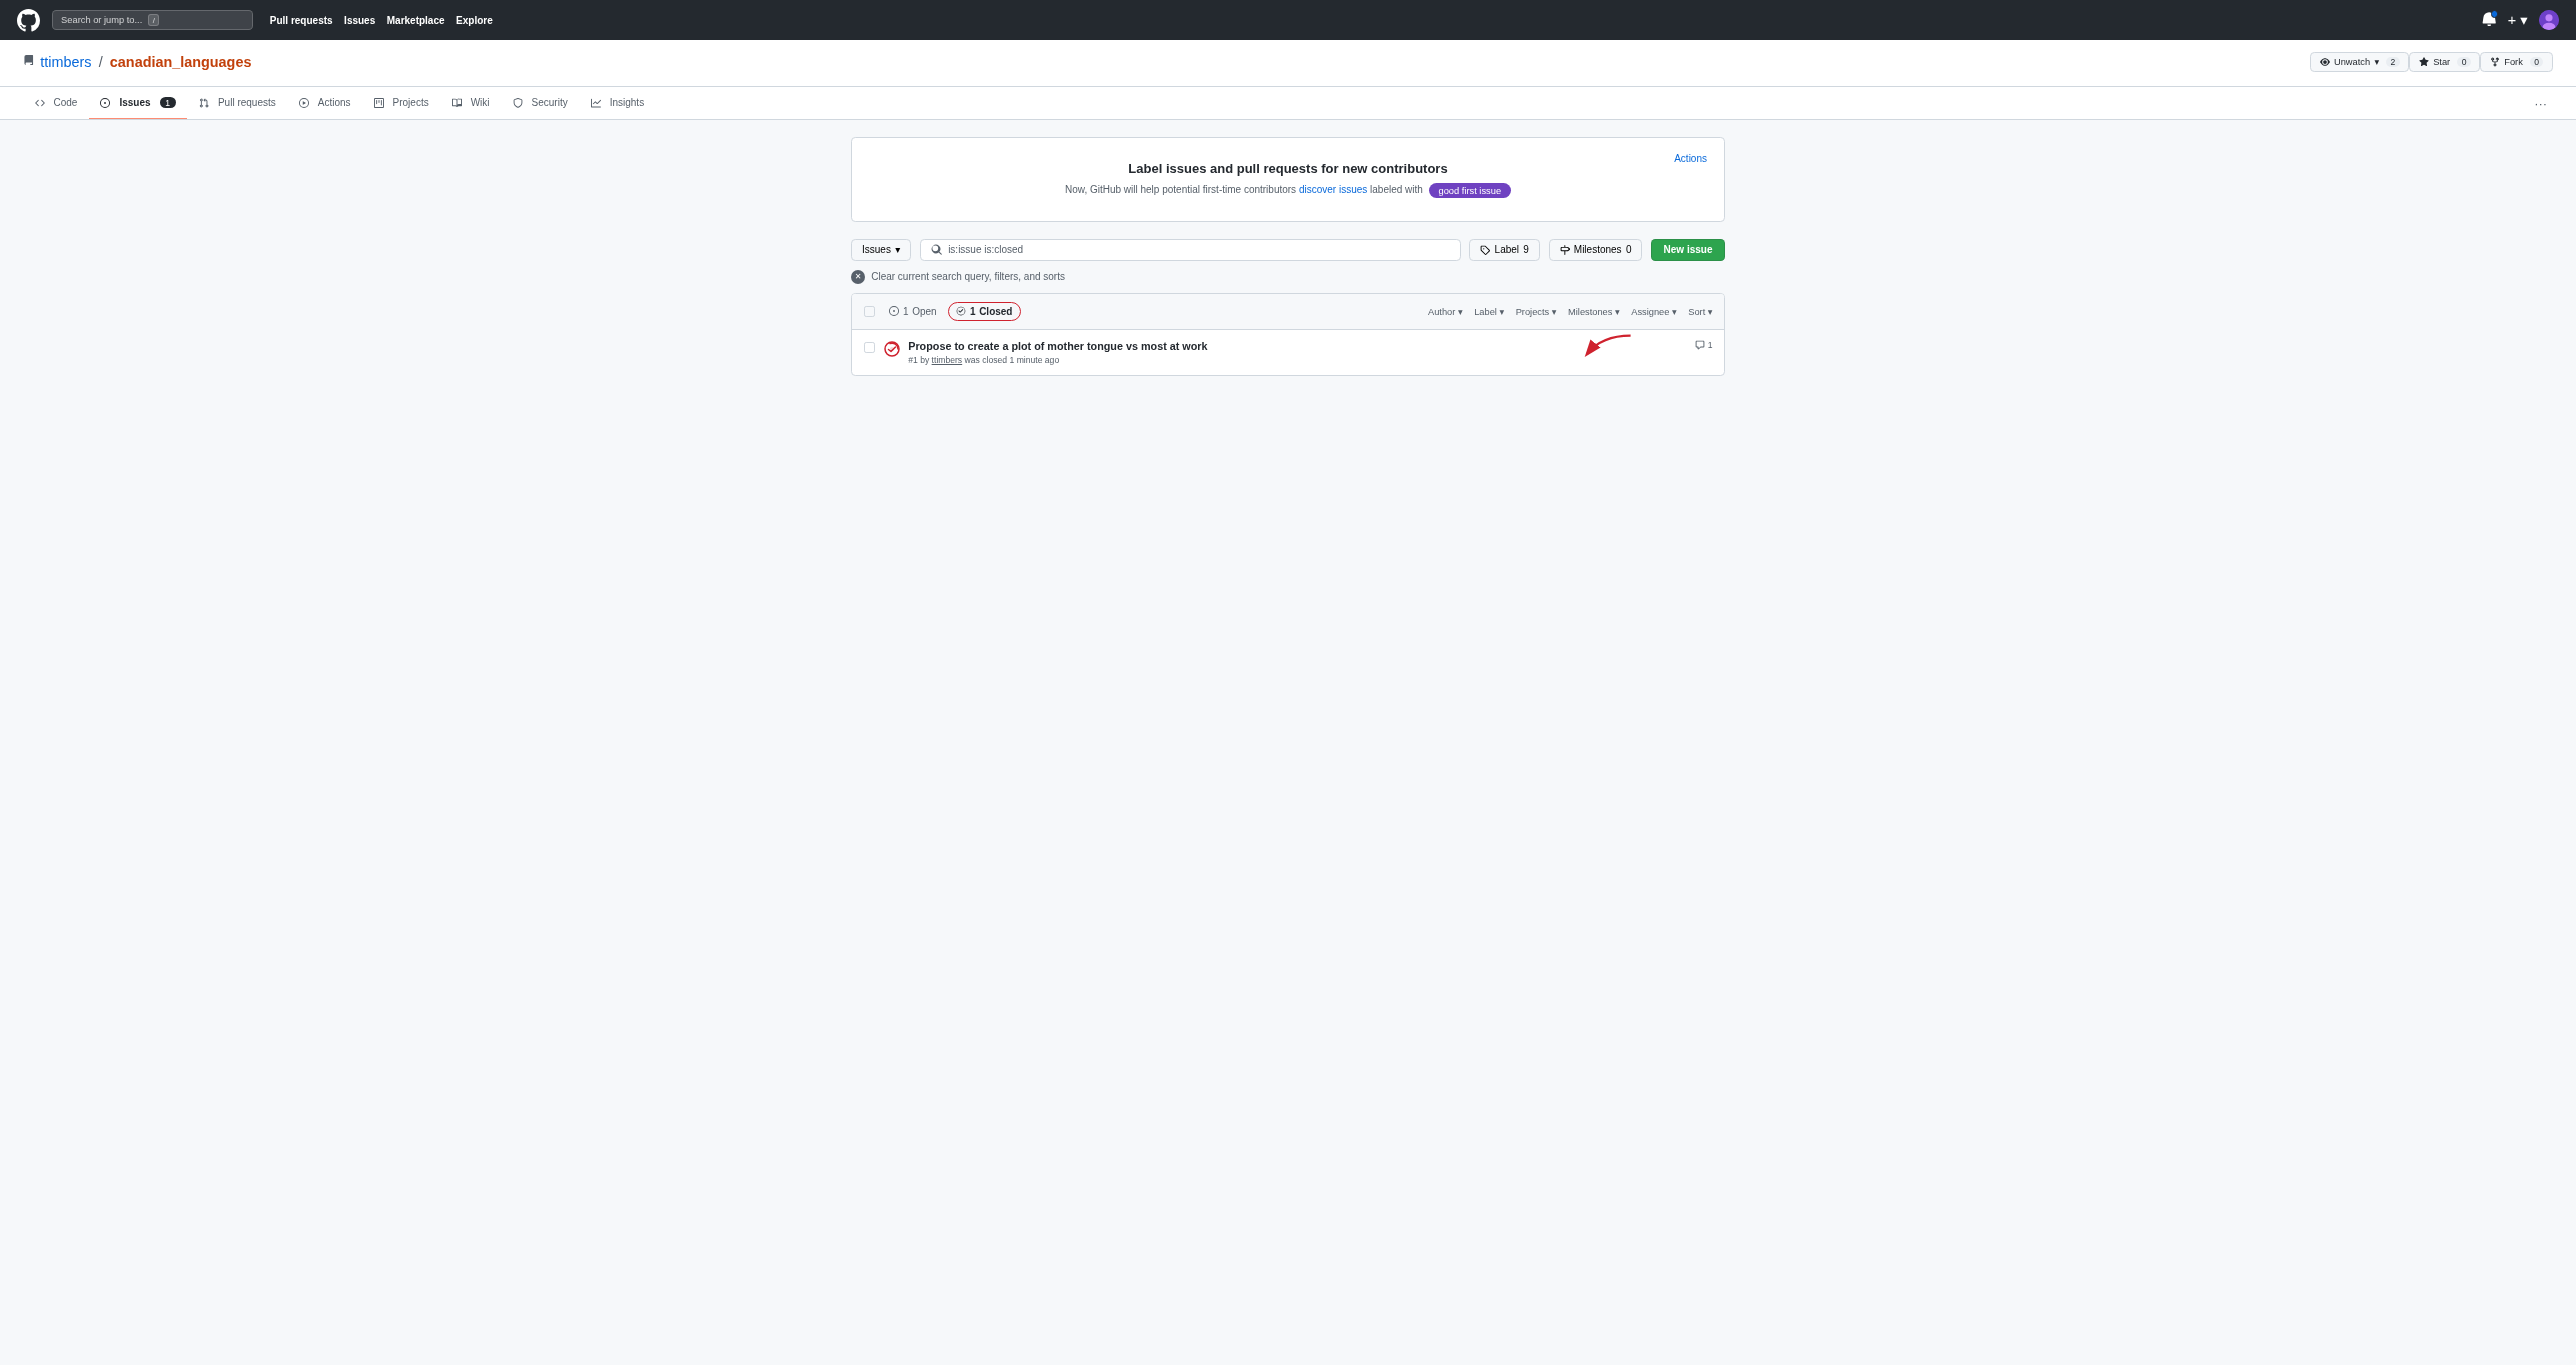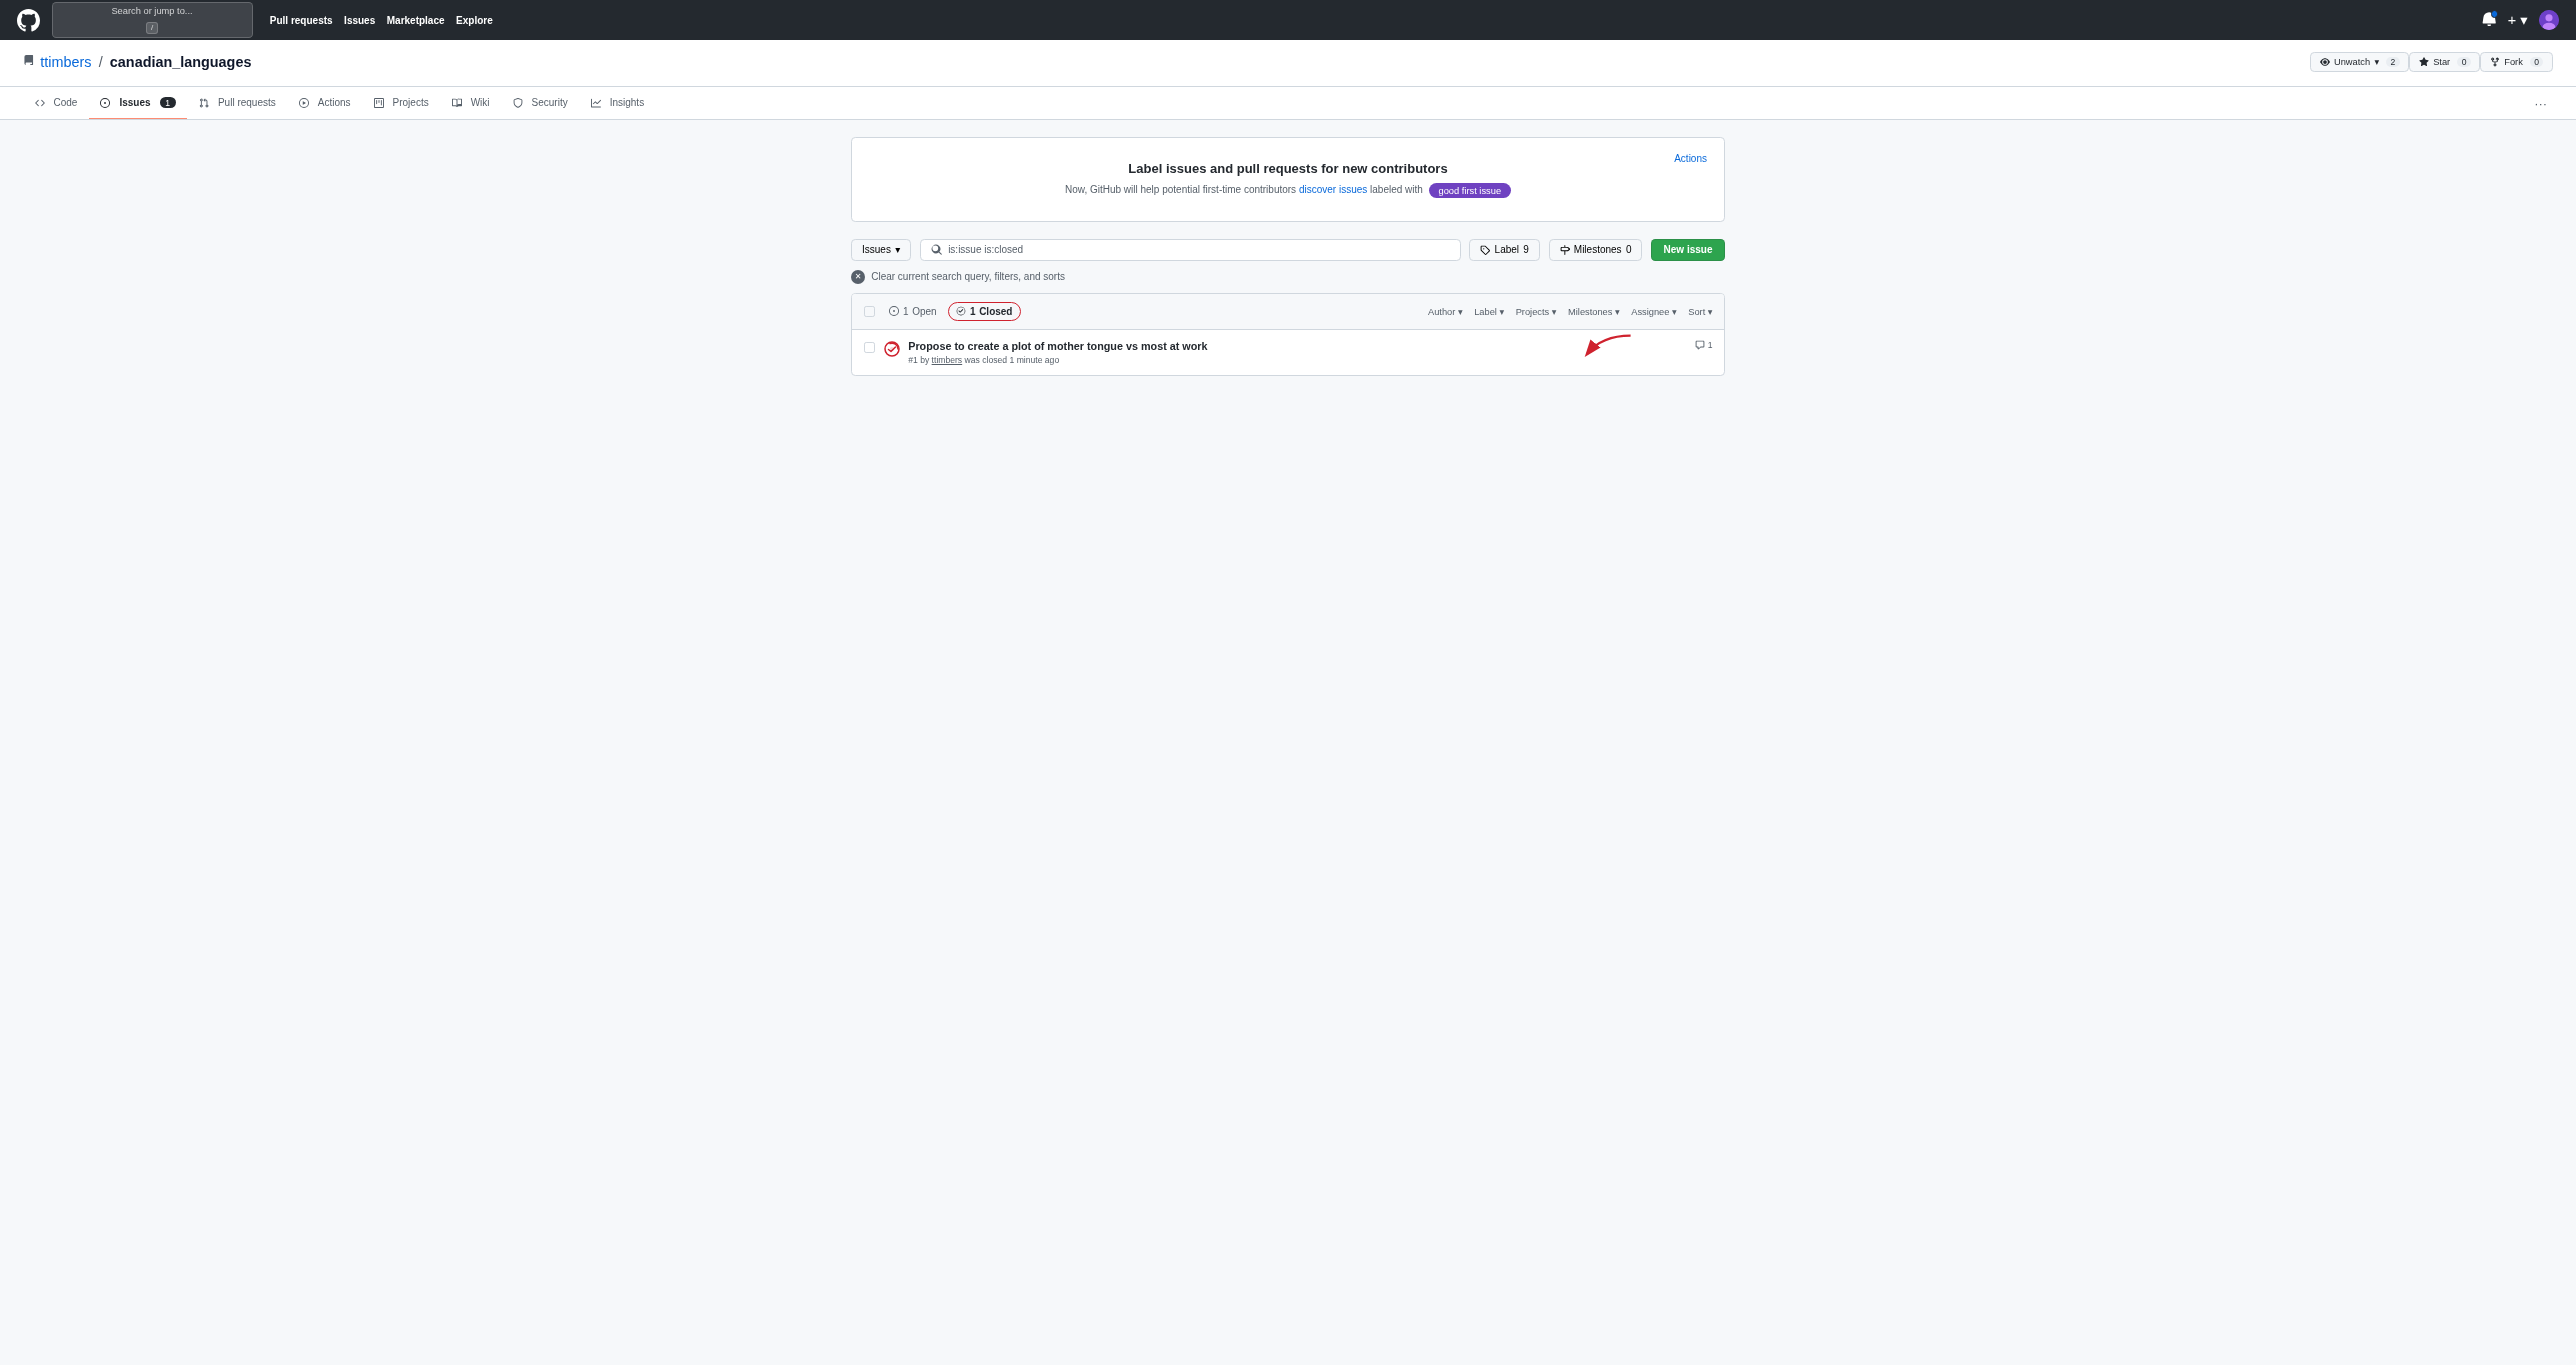--- a/index.html
+++ b/index.html
@@ -1,38 +1,38 @@
 <!DOCTYPE html>
 <html style="font-size:11.5px"><head>
   <meta charset="utf-8">
   <style>
     * { box-sizing: border-box; margin: 0; padding: 0; }
     body { font-family: -apple-system, BlinkMacSystemFont, 'Segoe UI', Helvetica, Arial, sans-serif; font-size: 10px; background: #f6f8fa; color: #24292f; }
 
     
     .nav-bar { background: #24292f; color: #fff; display: flex; align-items: center; padding: 0 17px; height: 40px; gap: 11.5px; }
     .nav-logo { width: 23px; height: 23px; flex-shrink: 0; }
-    .nav-search { display: flex; align-items: center; background: rgba(255,255,255,0.125); border: 0.7px solid rgba(255,255,255,0.2); border-radius: 4.3px; padding: 2.9px 8.6px; gap: 5.8px; width: 201px; color: rgba(255,255,255,0.75); font-size: 9.3px; cursor: text; flex-direction: column; }
+    .nav-search { display: flex; align-items: center; background: rgba(255,255,255,0.125); border: 0.7px solid rgba(255,255,255,0.2); border-radius: 4.3px; padding: 2.9px 8.6px; gap: 5.8px; width: 201px; color: rgba(255,255,255,0.75); font-size: 9.3px; cursor: text; }
     .nav-search-kbd { background: rgba(255,255,255,0.15); border: 0.7px solid rgba(255,255,255,0.2); border-radius: 2.9px; padding: 0.7px 3.6px; font-size: 8px; }
     .nav-links { display: flex; gap: 11.5px; margin-left: 5.8px; }
     .nav-links a { color: #fff; text-decoration: none; font-weight: 600; font-size: 10px; }
     .nav-right { margin-left: auto; display: flex; align-items: center; gap: 11.5px; }
     .nav-bell { position: relative; cursor: pointer; }
     .nav-bell-dot { position: absolute; top: -1.4px; right: -1.4px; width: 7.2px; height: 7.2px; background: #0969da; border-radius: 50%; border: 1.4px solid #24292f; }
     .nav-plus { color: #fff; font-size: 14.4px; cursor: pointer; }
     .nav-avatar { width: 20px; height: 20px; border-radius: 50%; background: #6e40c9; overflow: hidden; cursor: pointer; }
 
     
     .repo-header { background: #fff; border-bottom: 0.7px solid #d0d7de; padding: 11.5px 23px; }
     .repo-title-row { display: flex; align-items: center; justify-content: space-between; margin-bottom: 2.9px; }
     .repo-title { display: flex; align-items: center; gap: 5.8px; font-size: 14.4px; }
     .repo-title .repo-icon { color: #57606a; }
     .repo-owner { color: #0969da; text-decoration: none; font-weight: 400; }
     .repo-sep { color: #57606a; font-weight: 400; margin: 0 1.4px; }
-    .repo-name { color: #0f172a; text-decoration: none; font-weight: 600; }
+    .repo-name { color: #c2410c; text-decoration: none; font-weight: 600; }
     .repo-actions { display: flex; gap: 0; }
     .repo-action-btn { display: flex; align-items: center; gap: 4.3px; border: 0.7px solid #d0d7de; border-radius: 4.3px; padding: 3.6px 8.6px; background: #f6f8fa; font-size: 9.3px; cursor: pointer; color: #24292f; font-weight: 500; }
     .repo-action-btn .count { background: #eaeef2; border-radius: 14.4px; padding: 0 4.3px; font-size: 8.6px; margin-left: 2.9px; }
 
     
     .repo-tabs { background: #fff; border-bottom: 0.7px solid #d0d7de; padding: 0 23px; display: flex; gap: 0; }
     .tab { display: flex; align-items: center; gap: 9px; padding: 8.6px 11.5px; font-size: 10px; color: #57606a; cursor: pointer; border-bottom: 1.4px solid transparent; text-decoration: none; white-space: nowrap; }
     .tab.active { color: #24292f; border-bottom-color: #fd8c73; font-weight: 600; }
     .tab-badge { background: #eaeef2; border-radius: 14.4px; padding: 0.7px 5.8px; font-size: 8.6px; font-weight: 500; }
     .tab.active .tab-badge { background: #24292f; color: #fff; }

